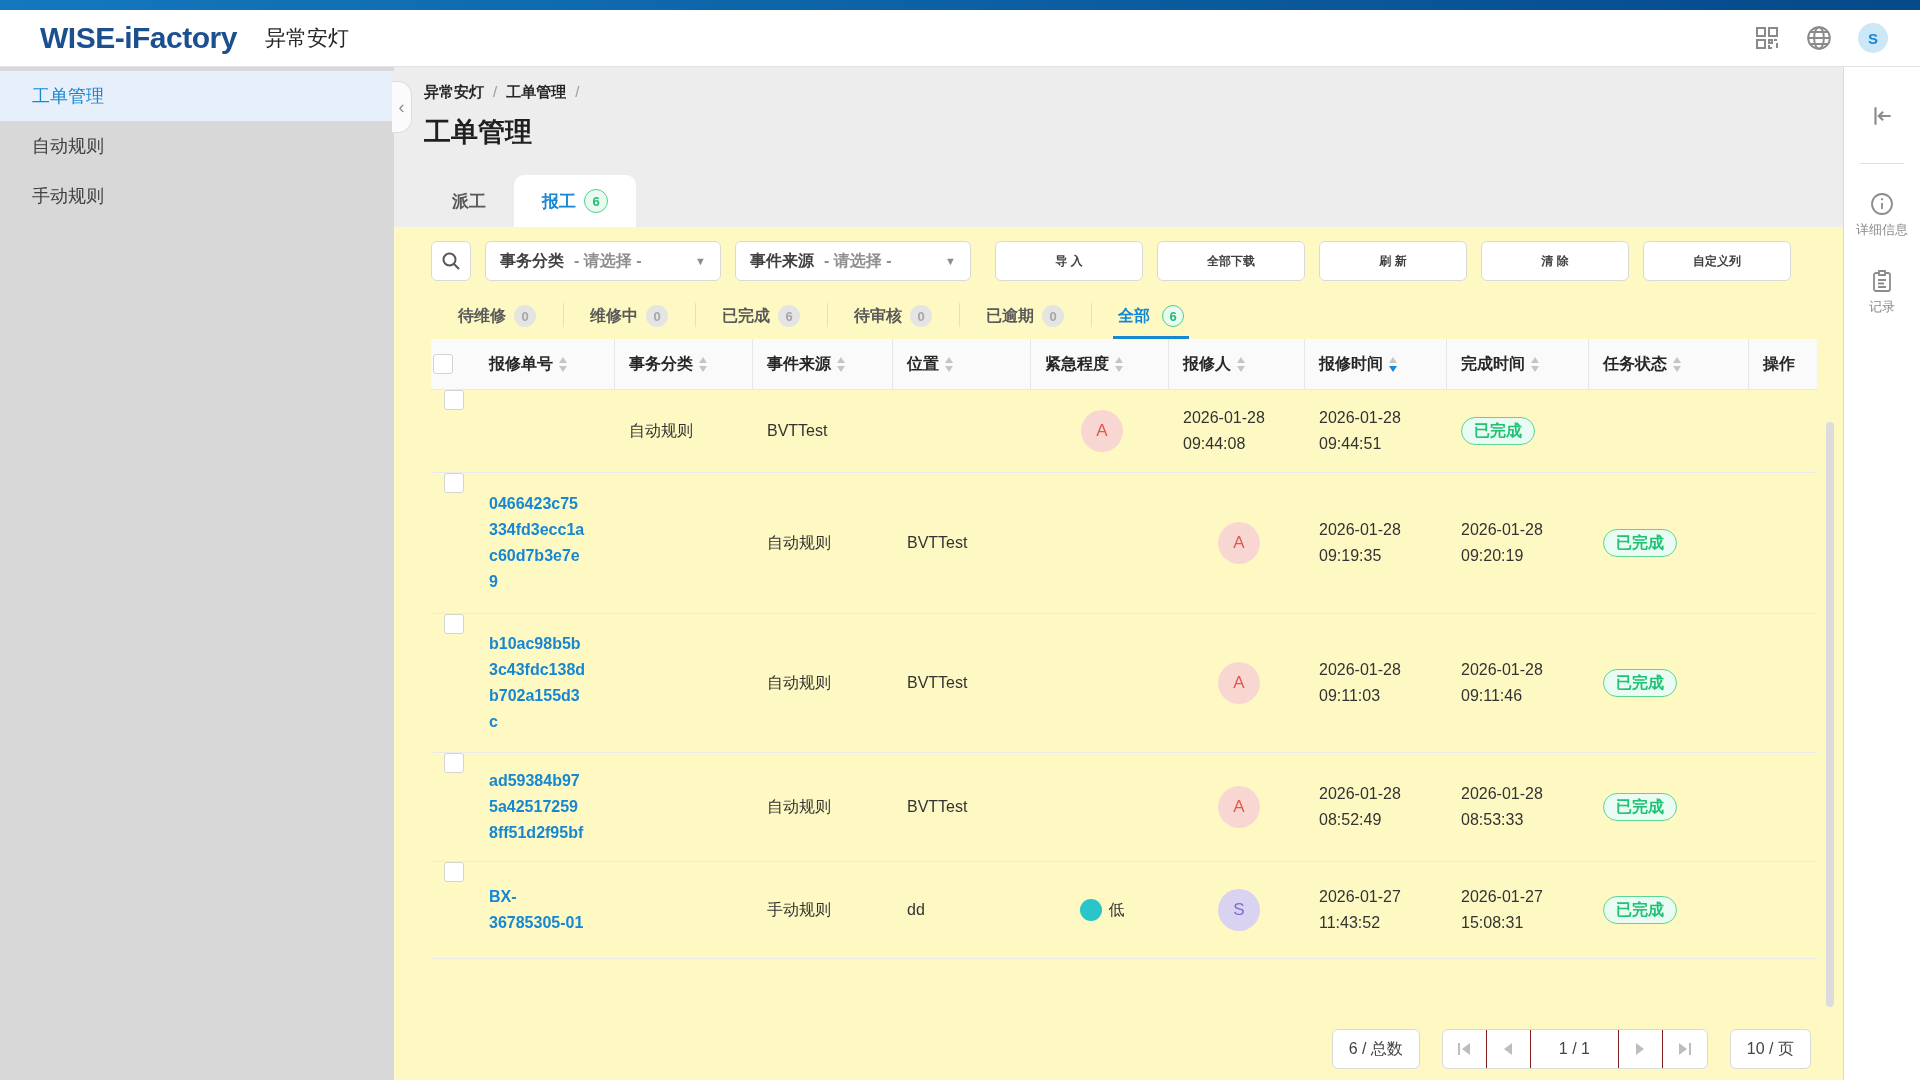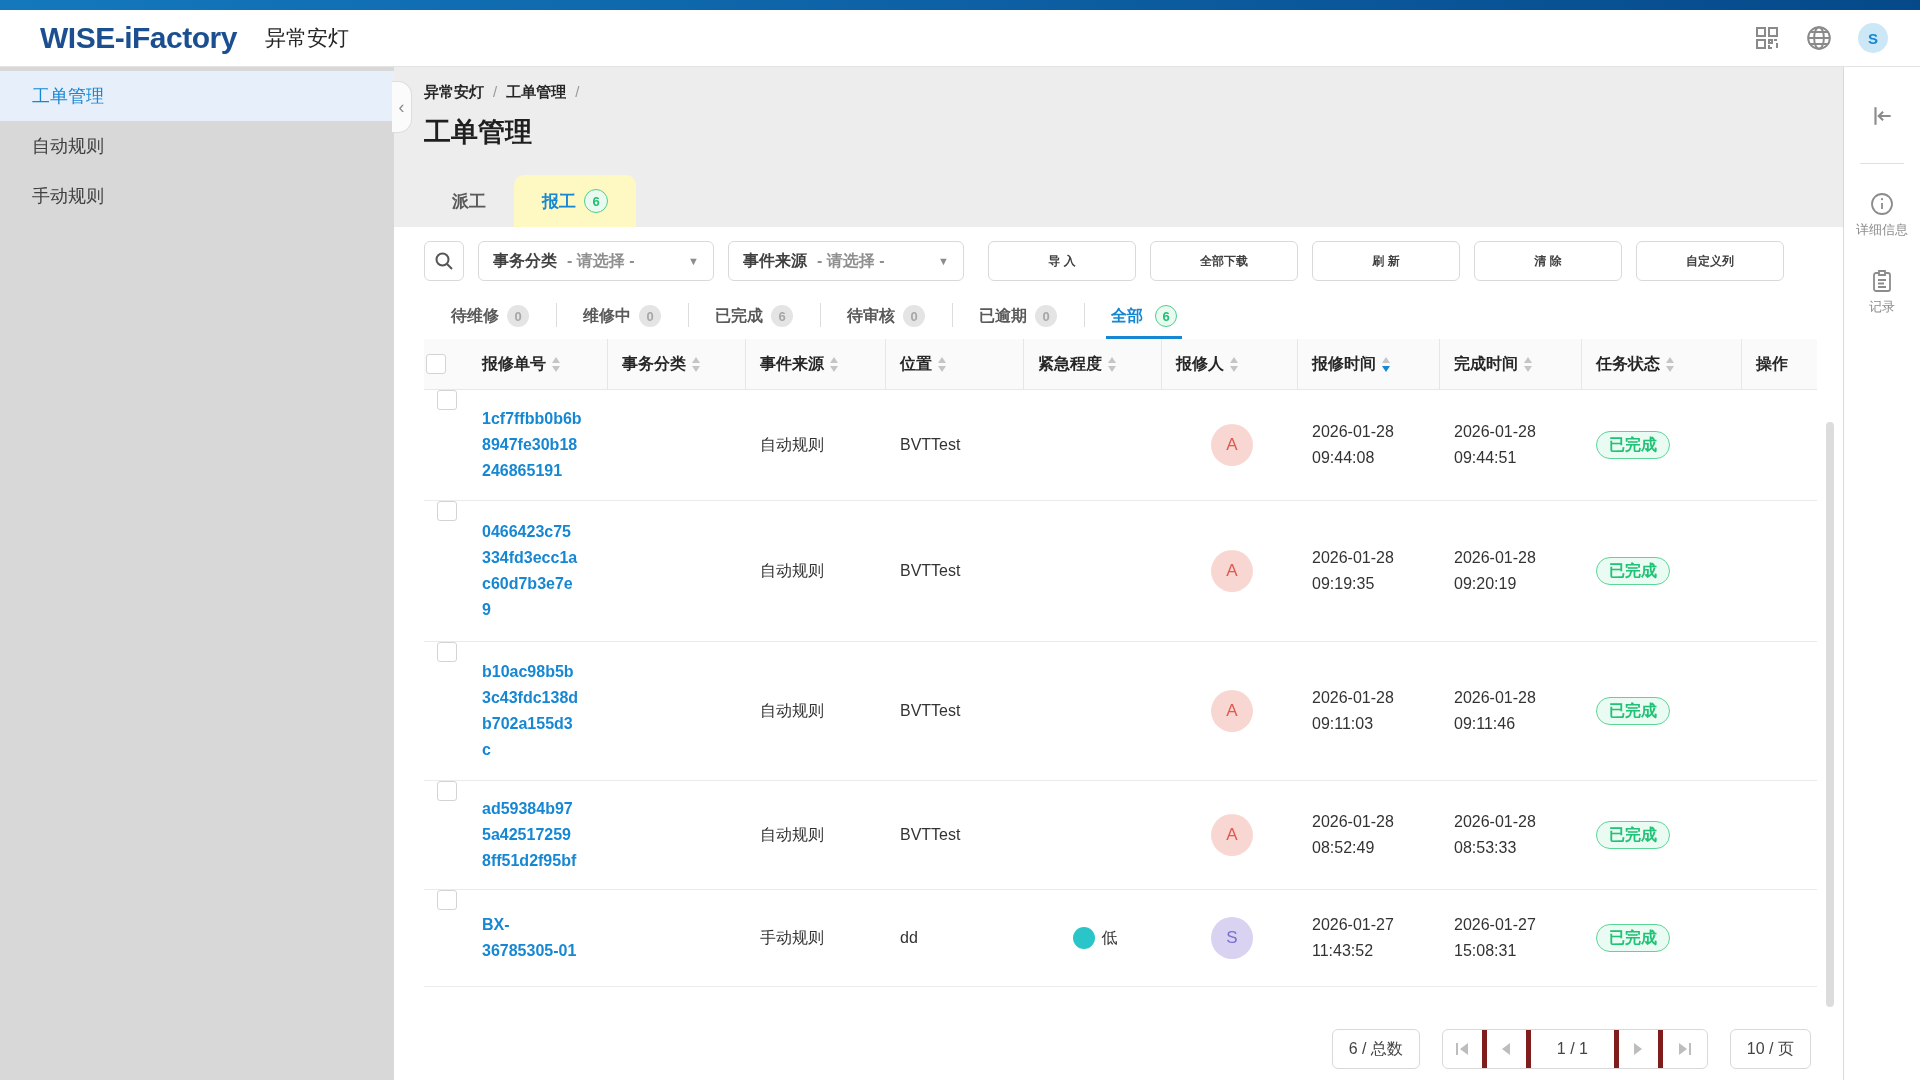--- a/index.html
+++ b/index.html
@@ -31,26 +31,26 @@
   .content-head { height:160px; padding:10px 0 0 30px; position:relative; }
   .collapse-tab { position:absolute; left:-2px; top:14px; width:20px; height:52px;
     background:#fbfbfb; border:1px solid #ddd; border-left:none; border-radius:0 14px 14px 0;
     color:#8c8c8c; font-size:18px; display:flex; align-items:center; justify-content:center; cursor:pointer; }
   .breadcrumb { font-size:15px; font-weight:bold; color:#262626; display:flex; gap:9px; padding-top:6px; }
   .breadcrumb .sep { color:#9a9a9a; font-weight:normal; }
   .page-title { font-size:27px; font-weight:bold; color:#1f1f1f; margin-top:12px; }
   .tabs { position:absolute; bottom:0; left:30px; display:flex; align-items:flex-start; }
   .tab { height:52px; padding:0 28px; display:flex; align-items:center; gap:8px;
     font-size:17px; font-weight:bold; color:#595959; cursor:pointer; }
-  .tab.active { background:#fef9c3; border-radius:10px 10px 0 0; color:#1687d3; }
+  .tab.active { background:#ffffff; border-radius:10px 10px 0 0; color:#1687d3; }
   .tab-badge { width:24px; height:24px; border-radius:50%; background:#eafaf0; border:1.5px solid #4bd189;
     color:#1fbf72; font-size:13px; font-weight:bold; display:flex; align-items:center; justify-content:center; }
 
   
-  .card { background:#ffffff; flex:1; display:flex; flex-direction:column; overflow:hidden; }
+  .card { background:#fef9c3; flex:1; display:flex; flex-direction:column; overflow:hidden;padding-left:7px; }
 
   .filter-row { display:flex; align-items:center; gap:14px; padding:14px 18px 12px 30px; }
   .icon-btn { width:40px; height:40px; border:1px solid #d9d9d9; border-radius:6px; background:#fff;
     display:flex; align-items:center; justify-content:center; cursor:pointer; flex:none; }
   .dropdown { width:236px; height:40px; border:1px solid #d9d9d9; border-radius:6px; background:#fff;
     display:flex; align-items:center; padding:0 14px; gap:10px; font-size:16px; font-weight:bold; cursor:pointer; flex:none; }
   .dropdown .lab { color:#404040; }
   .dropdown .ph { color:#8f8f8f; flex:1; }
   .dropdown .caret { color:#8c8c8c; font-size:11px; }
   .filter-btn { height:40px; border:1px solid #d9d9d9; border-radius:6px; background:#fff;
@@ -93,21 +93,21 @@
     background:#e9fbf2; border:1px solid #5bd695; color:#20c275; font-size:16px; font-weight:bold; width:fit-content; }
   .urgency { flex-direction:row; align-items:center; gap:7px; }
   .urgency .dot { width:22px; height:22px; border-radius:50%; flex:none; }
 
   
   .pagination { height:62px; display:flex; align-items:center; justify-content:flex-end; gap:22px; padding-right:32px; }
   .pg-box { height:40px; border:1px solid #d9d9d9; border-radius:6px; display:flex; align-items:center;
     padding:0 16px; font-size:16px; color:#444; background:#fff; }
   .pager { display:flex; height:40px; border:1px solid #d9d9d9; border-radius:6px; overflow:hidden; background:#fff; }
   .pg-seg { min-width:44px; padding:0 10px; display:flex; align-items:center; justify-content:center; gap:2px;
-    border-right:5px solid #7f1d1d; color:#444; font-size:16px; cursor:pointer; }
+    border-right:1px solid #7f1d1d; color:#444; font-size:16px; cursor:pointer; }
   .pg-seg:last-child { border-right:none; }
   .tri { width:0; height:0; border-top:6px solid transparent; border-bottom:6px solid transparent; }
   .tri.l { border-right:8px solid #bdbdbd; }
   .tri.r { border-left:8px solid #bdbdbd; }
   .bar { width:2px; height:12px; background:#bdbdbd; }
 
   .vscroll { position:absolute; right:9px; top:355px; width:8px; height:585px; background:#dcdcdc; border-radius:4px; }
 
   
   .rightbar { width:77px; background:#fff; border-left:1px solid #d9d9d9; flex:none;
@@ -299,25 +299,20 @@
               </span>
             </div>
             <div class="th">
               <span>操作</span>
             </div>
           </div>
         <div id="tbody">
             <div class="tr">
               <div class="td cb">
                 <span class="checkbox"></span>
-              </div>
-              <div class="td row-link" style="min-height: 110px;">
-                <div>1cf7ffbb0b6b</div>
-                <div>8947fe30b18</div>
-                <div>246865191</div>
               </div>
               <div class="td"></div>
               <div class="td">自动规则</div>
               <div class="td">BVTTest</div>
               <div class="td urgency"></div>
               <div class="td center-av">
                 <span class="avatar-cell" style="background: rgb(248, 215, 210); color: rgb(226, 87, 78);">A</span>
               </div>
               <div class="td">
                 <div>2026-01-28</div>

